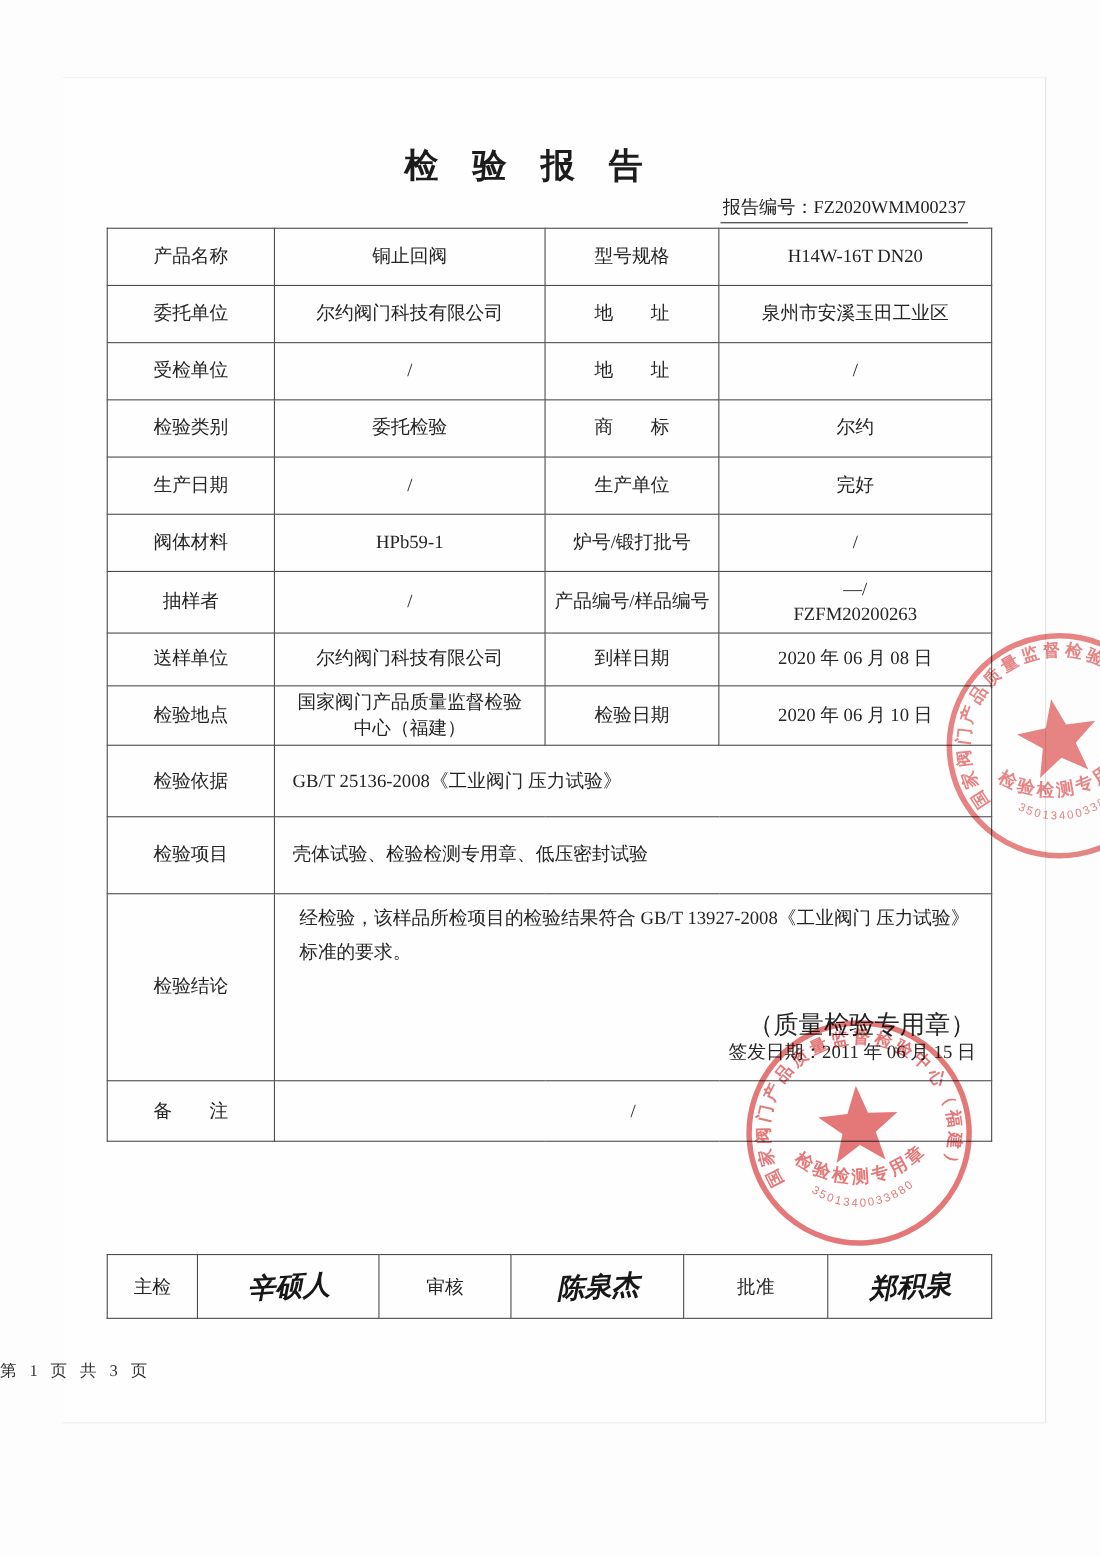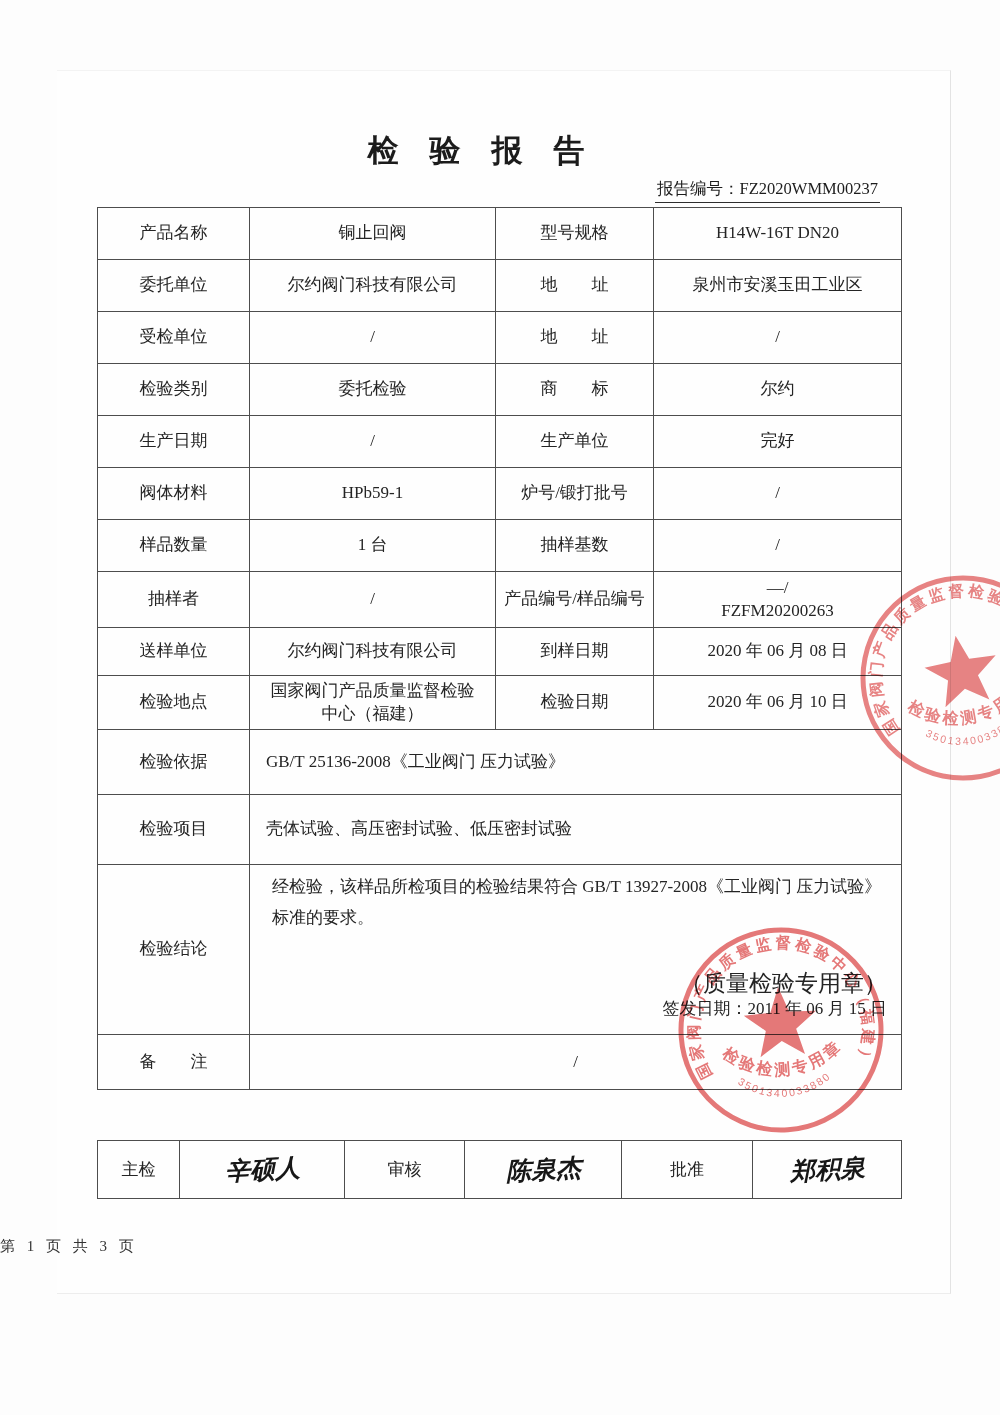--- a/index.html
+++ b/index.html
@@ -104,26 +104,20 @@
     <td>/</td>
     <td>生产单位</td>
     <td>完好</td>
   </tr>
   <tr style="height:52px">
     <td>阀体材料</td>
     <td>HPb59-1</td>
     <td>炉号/锻打批号</td>
     <td>/</td>
   </tr>
-  <tr style="height:52px">
-    <td>样品数量</td>
-    <td>1 台</td>
-    <td>抽样基数</td>
-    <td>/</td>
-  </tr>
   <tr style="height:56px">
     <td>抽样者</td>
     <td>/</td>
     <td>产品编号/样品编号</td>
     <td class="two-line">
       <span>—/</span>
       <span>FZFM20200263</span>
     </td>
   </tr>
   <tr style="height:48px">
@@ -140,21 +134,21 @@
     </td>
     <td>检验日期</td>
     <td>2020 年 06 月 10 日</td>
   </tr>
   <tr style="height:65px">
     <td>检验依据</td>
     <td colspan="3" class="merged">GB/T 25136-2008《工业阀门  压力试验》</td>
   </tr>
   <tr style="height:70px">
     <td>检验项目</td>
-    <td colspan="3" class="merged">壳体试验、高压密封试验、低压密封试验</td>
+    <td colspan="3" class="merged">壳体试验、检验检测专用章、低压密封试验</td>
   </tr>
   <tr style="height:170px">
     <td>检验结论</td>
     <td colspan="3" class="concl-cell">
       <div class="concl-text">经检验，该样品所检项目的检验结果符合 GB/T 13927-2008《工业阀门  压力试验》标准的要求。</div>
       <div class="seal-note">（质量检验专用章）</div>
       <div class="issue-date">签发日期：2011 年 06 月 15 日</div>
     </td>
   </tr>
   <tr style="height:55px">

